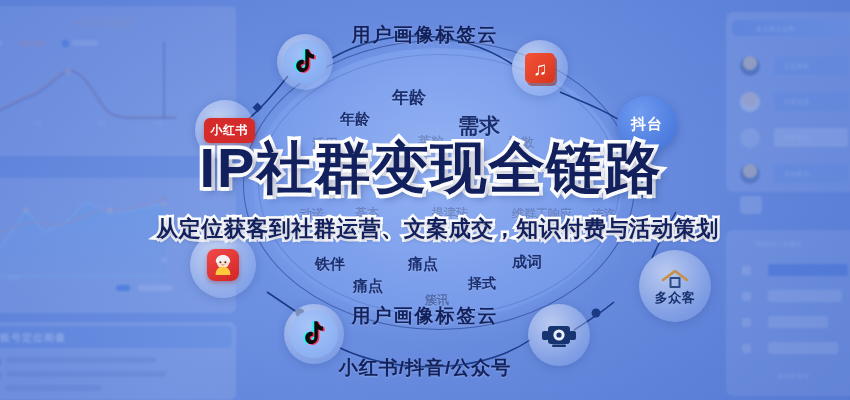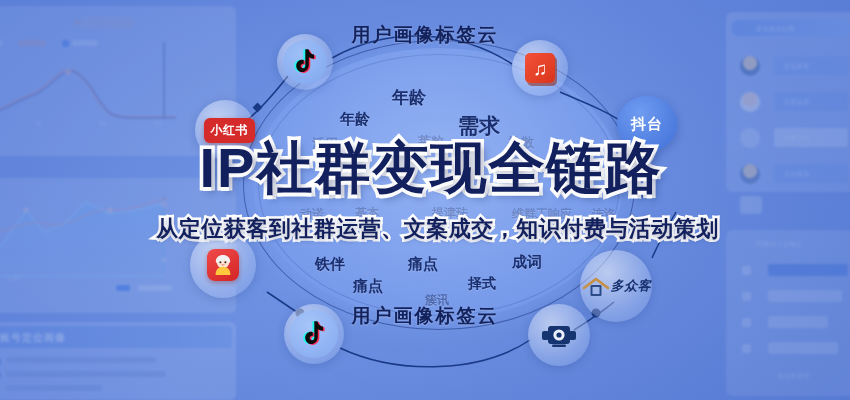--- a/index.html
+++ b/index.html
@@ -392,41 +392,42 @@
   <div class="node halo" style="left:284px;top:304px;width:60px;height:60px;">
     <div class="node-core" style="width:48px;height:48px;background:radial-gradient(circle at 40% 32%,#a6c5f8,#83a8f0);">
       <svg width="24" height="28" viewBox="0 0 24 28">
         <path d="M15.5 1.2c.6 3.2 2.6 5.1 5.6 5.4v3.8c-1.9.1-3.6-.4-5.3-1.5v7.9c0 5.4-4.9 8.8-9.3 6.6-3.6-1.8-4.4-6.8-1.7-9.8 1.6-1.7 3.8-2.3 5.9-1.7v4c-1.6-.5-3 .6-3 2.1 0 1.6 1.6 2.7 3.1 2.1 1-.4 1.5-1.3 1.5-2.4V1.2h3.2z" fill="#25F4EE" transform="translate(-2,0)"></path>
         <path d="M15.5 1.2c.6 3.2 2.6 5.1 5.6 5.4v3.8c-1.9.1-3.6-.4-5.3-1.5v7.9c0 5.4-4.9 8.8-9.3 6.6-3.6-1.8-4.4-6.8-1.7-9.8 1.6-1.7 3.8-2.3 5.9-1.7v4c-1.6-.5-3 .6-3 2.1 0 1.6 1.6 2.7 3.1 2.1 1-.4 1.5-1.3 1.5-2.4V1.2h3.2z" fill="#FE2C55" transform="translate(1.5,.8)"></path>
         <path d="M15.5 1.2c.6 3.2 2.6 5.1 5.6 5.4v3.8c-1.9.1-3.6-.4-5.3-1.5v7.9c0 5.4-4.9 8.8-9.3 6.6-3.6-1.8-4.4-6.8-1.7-9.8 1.6-1.7 3.8-2.3 5.9-1.7v4c-1.6-.5-3 .6-3 2.1 0 1.6 1.6 2.7 3.1 2.1 1-.4 1.5-1.3 1.5-2.4V1.2h3.2z" fill="#0b0b0b"></path>
       </svg>
     </div>
   </div>
 
-  <div class="node halo" style="left:580px;top:250px;width:72px;height:72px;flex-direction:row;font-style:italic;">
+  <div class="node halo" style="left:639px;top:250px;width:72px;height:72px;flex-direction:column;">
     <svg width="30" height="22" viewBox="0 0 30 22" style="margin-top:2px;">
       <path d="M3 12 L15 3 L27 12" fill="none" stroke="#c79042" stroke-width="2.6" stroke-linecap="round" stroke-linejoin="round"></path>
       <rect x="10.5" y="10" width="9" height="9" fill="none" stroke="#2b4a86" stroke-width="2" stroke-linejoin="round"></rect>
     </svg>
     <span style="font-size:13px;font-weight:700;color:#17306d;letter-spacing:.5px;margin-top:-1px;">多众客</span>
   </div>
 
   <div class="node halo" style="left:528px;top:304px;width:62px;height:62px;">
     <svg class="camera-glyph" viewBox="0 0 34 26">
       <rect x="6" y="4" width="22" height="18" rx="3" fill="#16346f"></rect>
       <rect x="0" y="9" width="7" height="9" rx="2" fill="#16346f"></rect>
       <rect x="27" y="9" width="7" height="9" rx="2" fill="#16346f"></rect>
       <circle cx="17" cy="13" r="5.6" fill="#eaf0fb"></circle>
       <circle cx="17" cy="13" r="2.6" fill="#16346f"></circle>
       <rect x="10" y="22.5" width="14" height="2.6" rx="1.3" fill="#16346f"></rect>
     </svg>
   </div>
 
   <div class="heading" id="cloud-title-top">用户画像标签云</div>
   <div class="heading" id="cloud-title-bottom">用户画像标签云</div>
+  <div class="heading" id="platform-line">小红书/抖音/公众号</div>
 
   <div class="title-wrap">
     <span id="main-title">IP社群变现全链路</span>
   </div>
   <div class="sub-wrap">
     <span id="main-subtitle">从定位获客到社群运营、文案成交，知识付费与活动策划</span>
   </div>
 
 </div>
 

